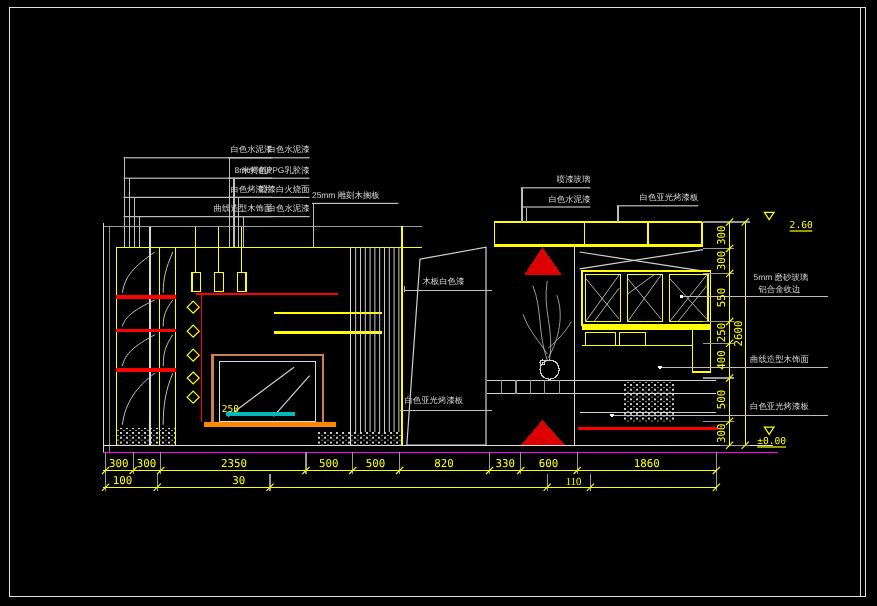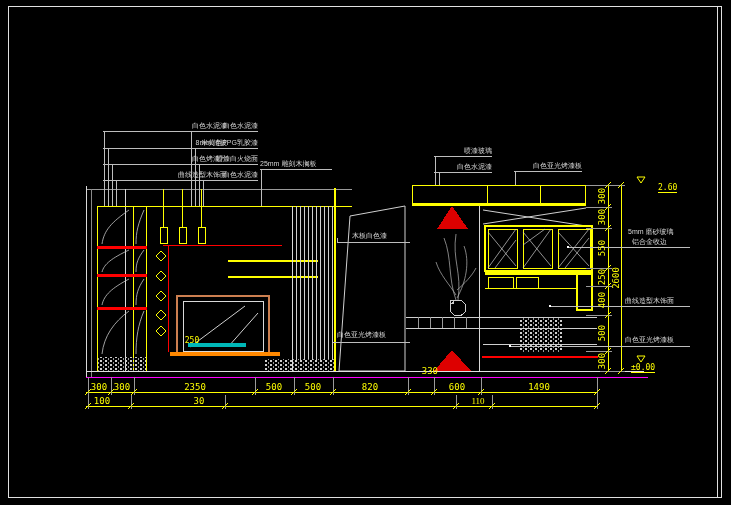--- a/index.html
+++ b/index.html
@@ -301,23 +301,23 @@
 <div class="note" style="left:625px;top:335px;">白色亚光烤漆板</div>
 
 <div class="dim" style="left:180px;top:336px;width:24px;font-size:8px;">250</div>
 
 <div class="dim" style="left:82px;top:382px;width:34px;">300</div>
 <div class="dim" style="left:105px;top:382px;width:34px;">300</div>
 <div class="dim" style="left:178px;top:382px;width:34px;">2350</div>
 <div class="dim" style="left:257px;top:382px;width:34px;">500</div>
 <div class="dim" style="left:296px;top:382px;width:34px;">500</div>
 <div class="dim" style="left:353px;top:382px;width:34px;">820</div>
-<div class="dim" style="left:404px;top:366px;width:34px;text-align:right;">330</div>
+<div class="dim" style="left:404px;top:382px;width:34px;">330</div>
 <div class="dim" style="left:440px;top:382px;width:34px;">600</div>
-<div class="dim" style="left:522px;top:382px;width:34px;">1490</div>
+<div class="dim" style="left:522px;top:382px;width:34px;">1860</div>
 
 <div class="dim" style="left:85px;top:396px;width:34px;">100</div>
 <div class="dim" style="left:182px;top:396px;width:34px;">30</div>
 <div class="dim" style="left:461px;top:396px;width:34px;font-family:Liberation Serif, serif;">110</div>
 
 <div class="dim rot" style="left:587px;top:191px;width:30px;">300</div>
 <div class="dim rot" style="left:587px;top:212px;width:30px;">300</div>
 <div class="dim rot" style="left:587px;top:243px;width:30px;">550</div>
 <div class="dim rot" style="left:587px;top:272px;width:30px;">250</div>
 <div class="dim rot" style="left:587px;top:295px;width:30px;">400</div>

